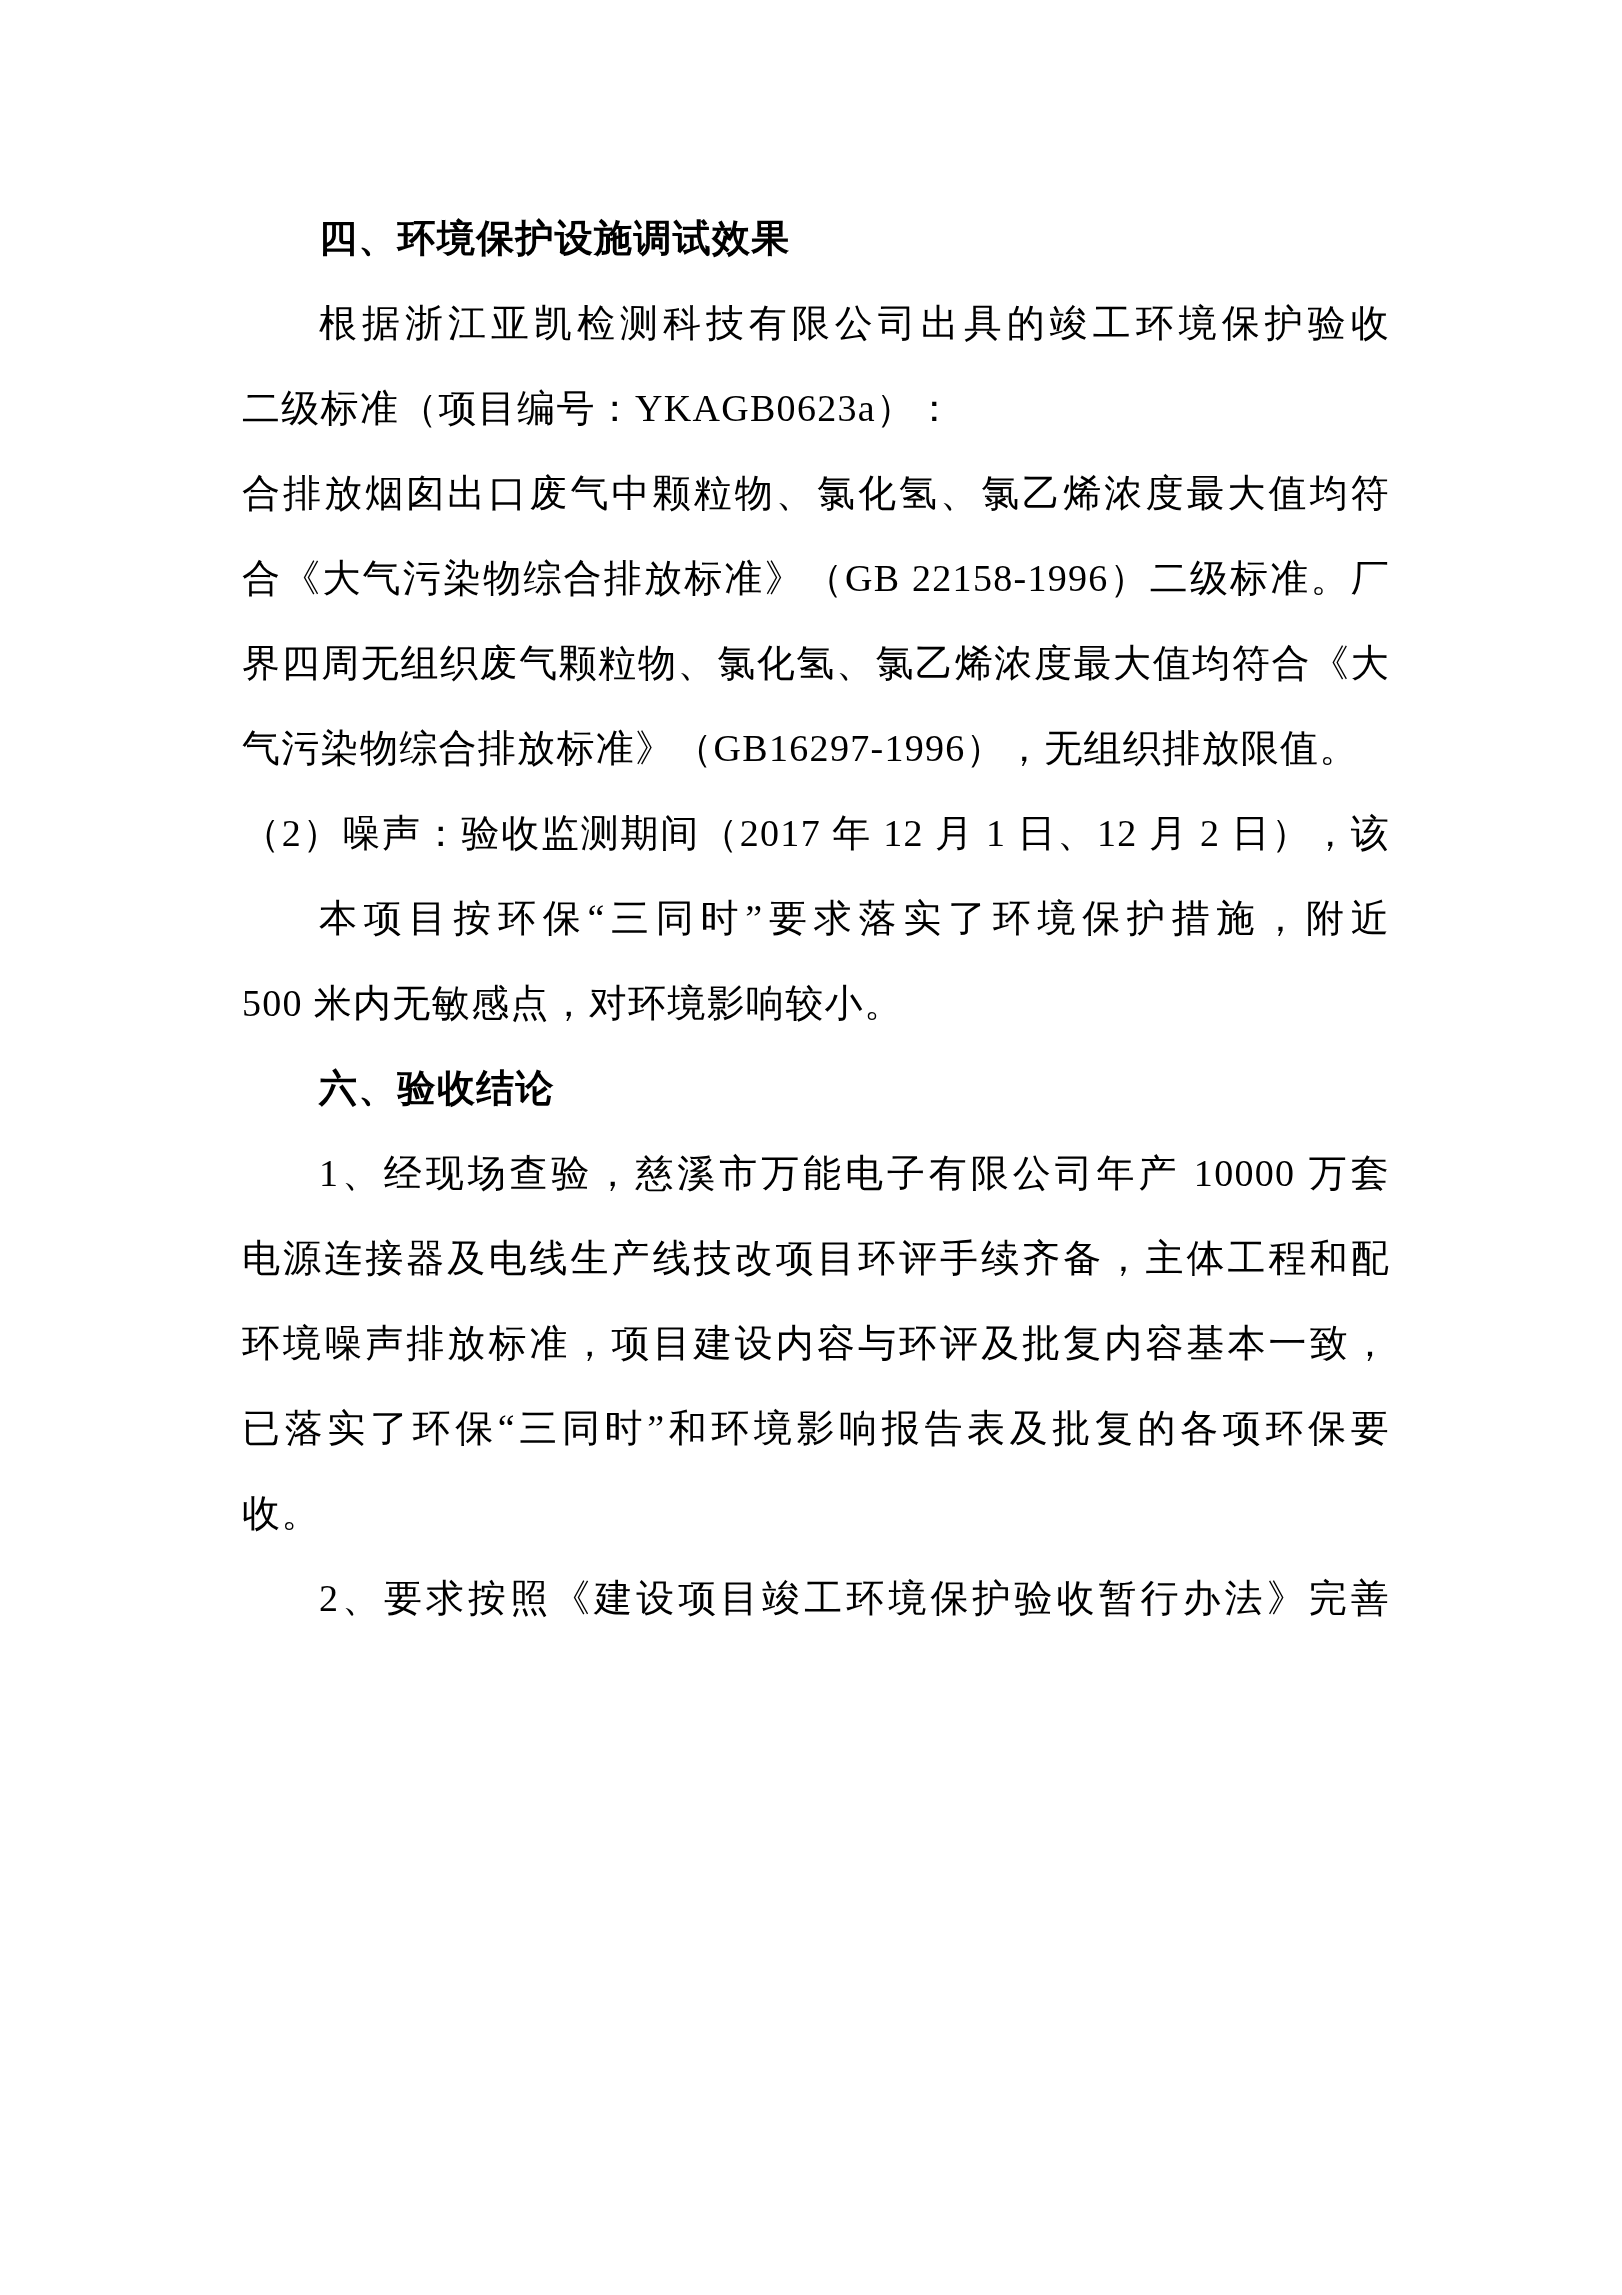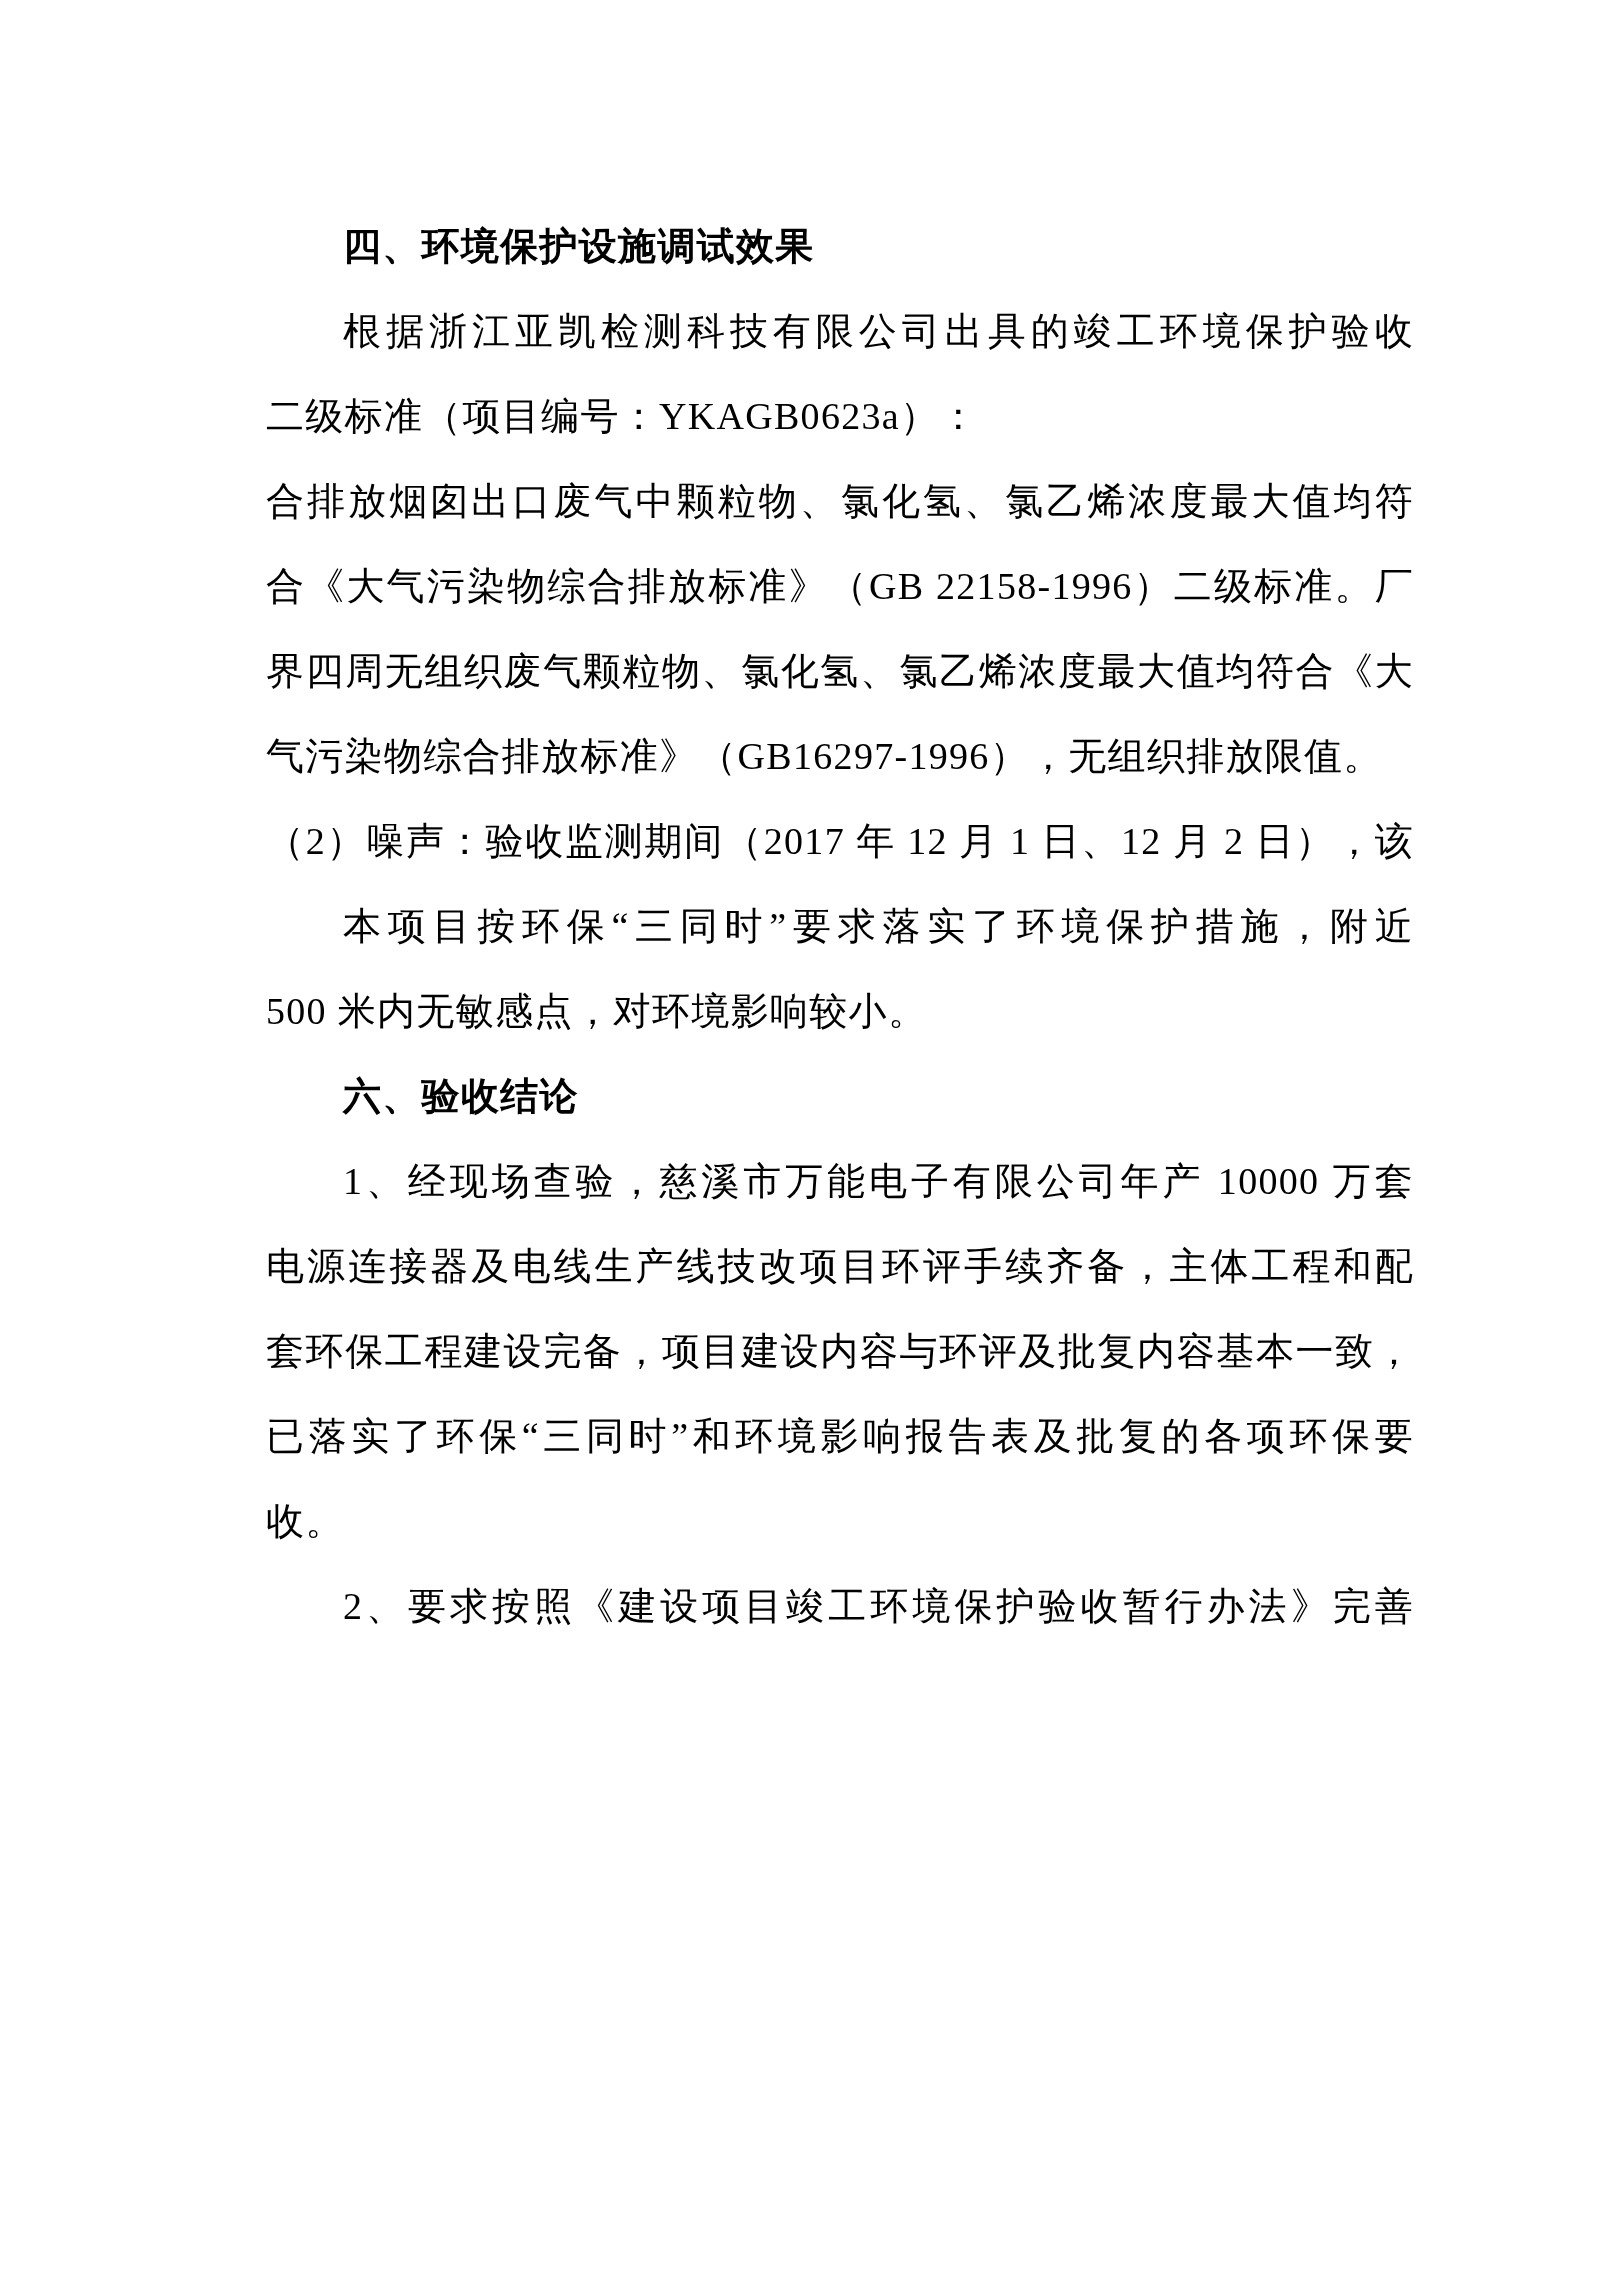--- a/index.html
+++ b/index.html
@@ -12,26 +12,25 @@
     width: 1623px;
     height: 2295px;
     background: #ffffff;
     color: #000000;
     font-family: "Liberation Serif", "DejaVu Serif", serif;
     overflow: hidden;
   }
   .text-block {
     position: absolute;
     left: 242px;
-    top: 204px;
+    top: 196px;
     width: 1148px;
     font-size: 38px;
     line-height: 85px;
     letter-spacing: 1.3px;
-    margin-left: 24px;
   }
   .line {
     height: 85px;
     text-align: left;
   }
   .just {
     text-align: justify;
     text-align-last: justify;
   }
   .indent {
@@ -52,19 +51,19 @@
     <div class="line just">合排放烟囱出口废气中颗粒物、氯化氢、氯乙烯浓度最大值均符</div>
     <div class="line just">合《大气污染物综合排放标准》（GB 22158-1996）二级标准。厂</div>
     <div class="line just">界四周无组织废气颗粒物、氯化氢、氯乙烯浓度最大值均符合《大</div>
     <div class="line">气污染物综合排放标准》（GB16297-1996），无组织排放限值。</div>
     <div class="line just">（2）噪声：验收监测期间（2017 年 12 月 1 日、12 月 2 日），该</div>
     <div class="line indent just">本项目按环保“三同时”要求落实了环境保护措施，附近</div>
     <div class="line">500 米内无敏感点，对环境影响较小。</div>
     <div class="line indent heading">六、验收结论</div>
     <div class="line indent just">1、经现场查验，慈溪市万能电子有限公司年产 10000 万套</div>
     <div class="line just">电源连接器及电线生产线技改项目环评手续齐备，主体工程和配</div>
-    <div class="line just">套环保工程建设完备，项目建设内容与环评及批复内容基本一致，</div>
+    <div class="line just">环境噪声排放标准，项目建设内容与环评及批复内容基本一致，</div>
     <div class="line just">已落实了环保“三同时”和环境影响报告表及批复的各项环保要</div>
     <div class="line">收。</div>
     <div class="line indent just">2、要求按照《建设项目竣工环境保护验收暂行办法》完善</div>
   </div>
 </div>
 
 
 </body></html>

